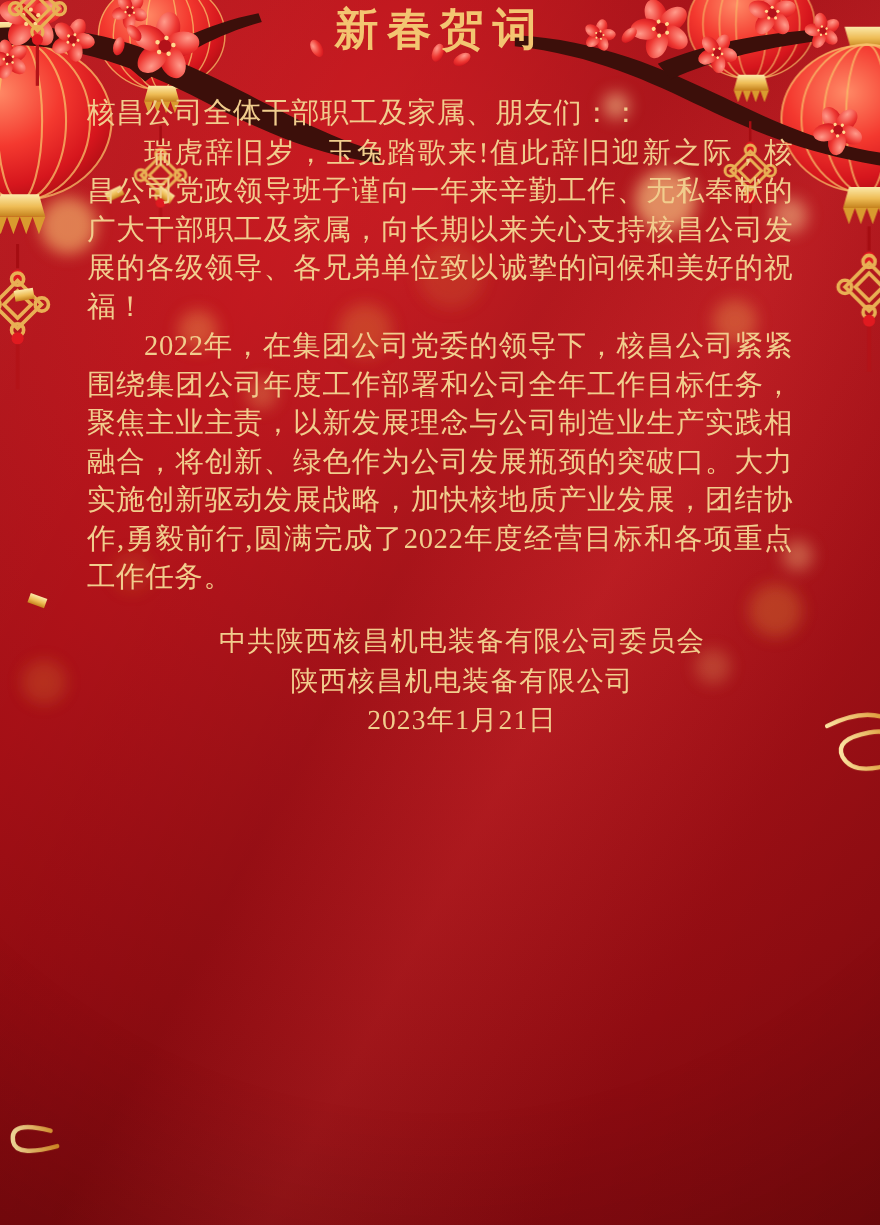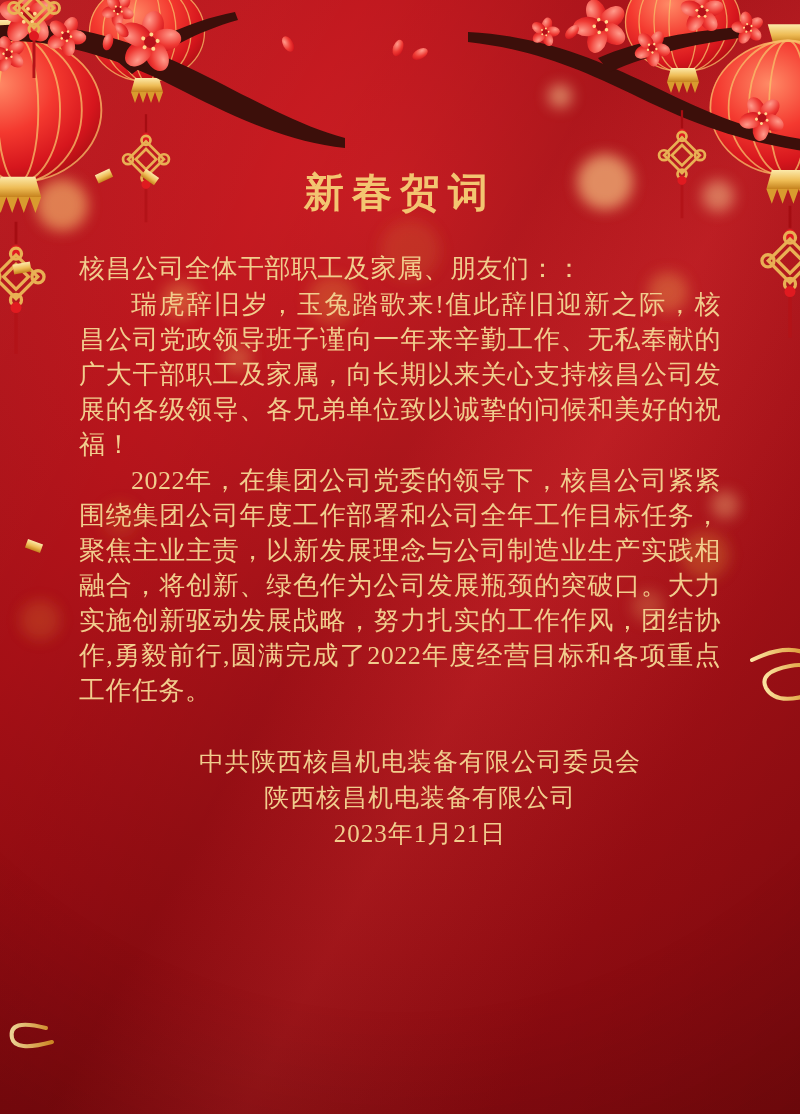--- a/index.html
+++ b/index.html
@@ -22,37 +22,37 @@
       rgba(0,0,0,0.14) 100%);
   }
   
   .poster::after{
     content:"";position:absolute;inset:0;pointer-events:none;
     background:radial-gradient(140% 110% at 50% 30%, rgba(0,0,0,0) 55%, rgba(40,0,0,0.28) 100%);
   }
   .decor{position:absolute;left:0;top:0;width:800px;height:1114px;pointer-events:none;}
   .content{position:relative;z-index:5;}
   .page-title{
-    margin:0;padding-top:166px;
+    margin:0;
     text-align:center;
     font-size:40px;line-height:54px;
     font-weight:bold;letter-spacing:8px;
     color:#f3c571;
   }
   .body-text{
     padding:30px 78px 0 78px;
     color:#f1cd8d;
     font-size:26px;line-height:35px;
     letter-spacing:0.5px;
     text-align:justify;
   }
   .body-text p{margin:1px;}
   .body-text p.indent{text-indent:2em;}
   .signature{
-    margin-top:36px;
+    margin-top:24px;
     padding-left:40px;
     text-align:center;
     color:#f1cd8d;
     font-size:25px;line-height:36px;letter-spacing:1px;
   }
   .signature p{margin:0;}
 </style>
 </head>
 <body>
 
@@ -216,21 +216,21 @@
       <use href="#confetti" transform="translate(34,546) rotate(20)"></use>
     </g>
   </svg>
 
   <div class="content">
     <h1 class="page-title">新春贺词</h1>
 
     <div class="body-text">
       <p>核昌公司全体干部职工及家属、朋友们：：</p>
       <p class="indent">瑞虎辞旧岁，玉兔踏歌来!值此辞旧迎新之际，核昌公司党政领导班子谨向一年来辛勤工作、无私奉献的广大干部职工及家属，向长期以来关心支持核昌公司发展的各级领导、各兄弟单位致以诚挚的问候和美好的祝福！</p>
-      <p class="indent">2022年，在集团公司党委的领导下，核昌公司紧紧围绕集团公司年度工作部署和公司全年工作目标任务，聚焦主业主责，以新发展理念与公司制造业生产实践相融合，将创新、绿色作为公司发展瓶颈的突破口。大力实施创新驱动发展战略，努力扎实的工作作风，团结协作,勇毅前行,圆满完成了2022年度经营目标和各项重点工作任务。</p>
+      <p class="indent">2022年，在集团公司党委的领导下，核昌公司紧紧围绕集团公司年度工作部署和公司全年工作目标任务，聚焦主业主责，以新发展理念与公司制造业生产实践相融合，将创新、绿色作为公司发展瓶颈的突破口。大力实施创新驱动发展战略，加快核地质产业发展，团结协作,勇毅前行,圆满完成了2022年度经营目标和各项重点工作任务。</p>
     </div>
 
     <div class="signature">
       <p>中共陕西核昌机电装备有限公司委员会</p>
       <p>陕西核昌机电装备有限公司</p>
       <p>2023年1月21日</p>
     </div>
   </div>
 </div>
 

